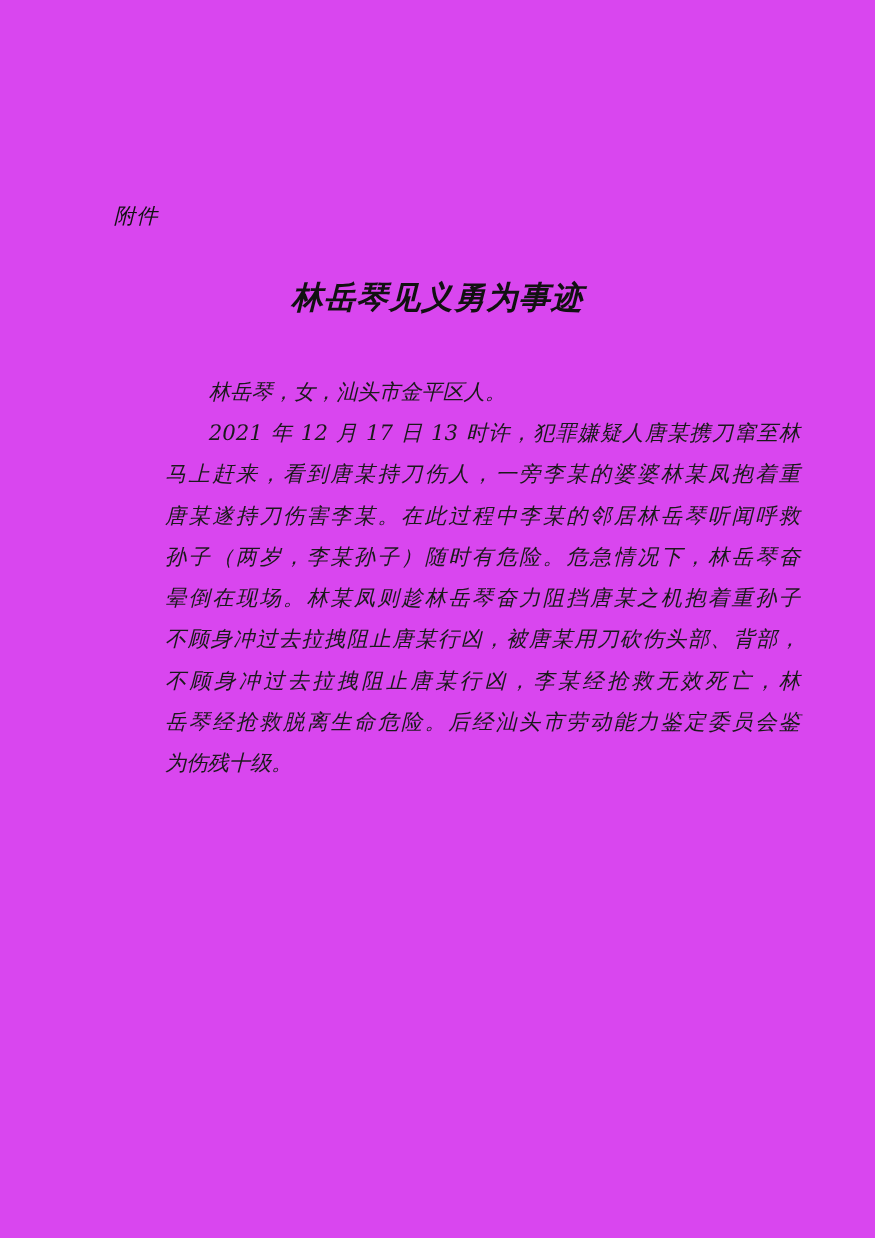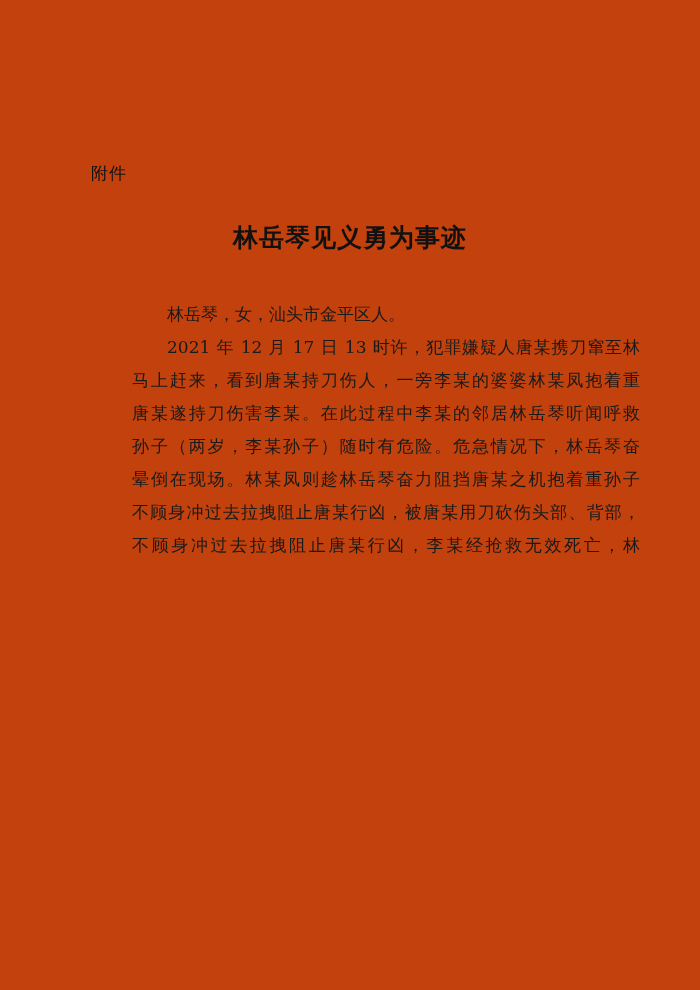--- a/index.html
+++ b/index.html
@@ -12,21 +12,22 @@
       height: 990px;
       position: relative;
       overflow: hidden;
       color: #111111;
     }
     .page {
       position: absolute;
       left: 0; top: 0;
       width: 700px;
       height: 990px;
-      background: #c2410c;
+      background: #d946ef;
+      font-style: italic;
     }
     .attachment-label {
       position: absolute;
       left: 91px;
       top: 162px;
       font-family: "DejaVu Sans", "Liberation Sans", sans-serif;
       font-size: 17px;
       line-height: 22px;
       color: #111;
       letter-spacing: 1px;
@@ -84,14 +85,16 @@
 
     <span class="line indent last">林岳琴，女，汕头市金平区人。</span>
 
     <span class="line indent">2021 年 12 月 17 日 13 时许，犯罪嫌疑人唐某携刀窜至林</span>
     <span class="line">马上赶来，看到唐某持刀伤人，一旁李某的婆婆林某凤抱着重</span>
     <span class="line">唐某遂持刀伤害李某。在此过程中李某的邻居林岳琴听闻呼救</span>
     <span class="line">孙子（两岁，李某孙子）随时有危险。危急情况下，林岳琴奋</span>
     <span class="line">晕倒在现场。林某凤则趁林岳琴奋力阻挡唐某之机抱着重孙子</span>
     <span class="line">不顾身冲过去拉拽阻止唐某行凶，被唐某用刀砍伤头部、背部，</span>
     <span class="line">不顾身冲过去拉拽阻止唐某行凶，李某经抢救无效死亡，林</span>
+    <span class="line">岳琴经抢救脱离生命危险。后经汕头市劳动能力鉴定委员会鉴</span>
+    <span class="line last">为伤残十级。</span>
   </div>
 </div>
 
 </body></html>

